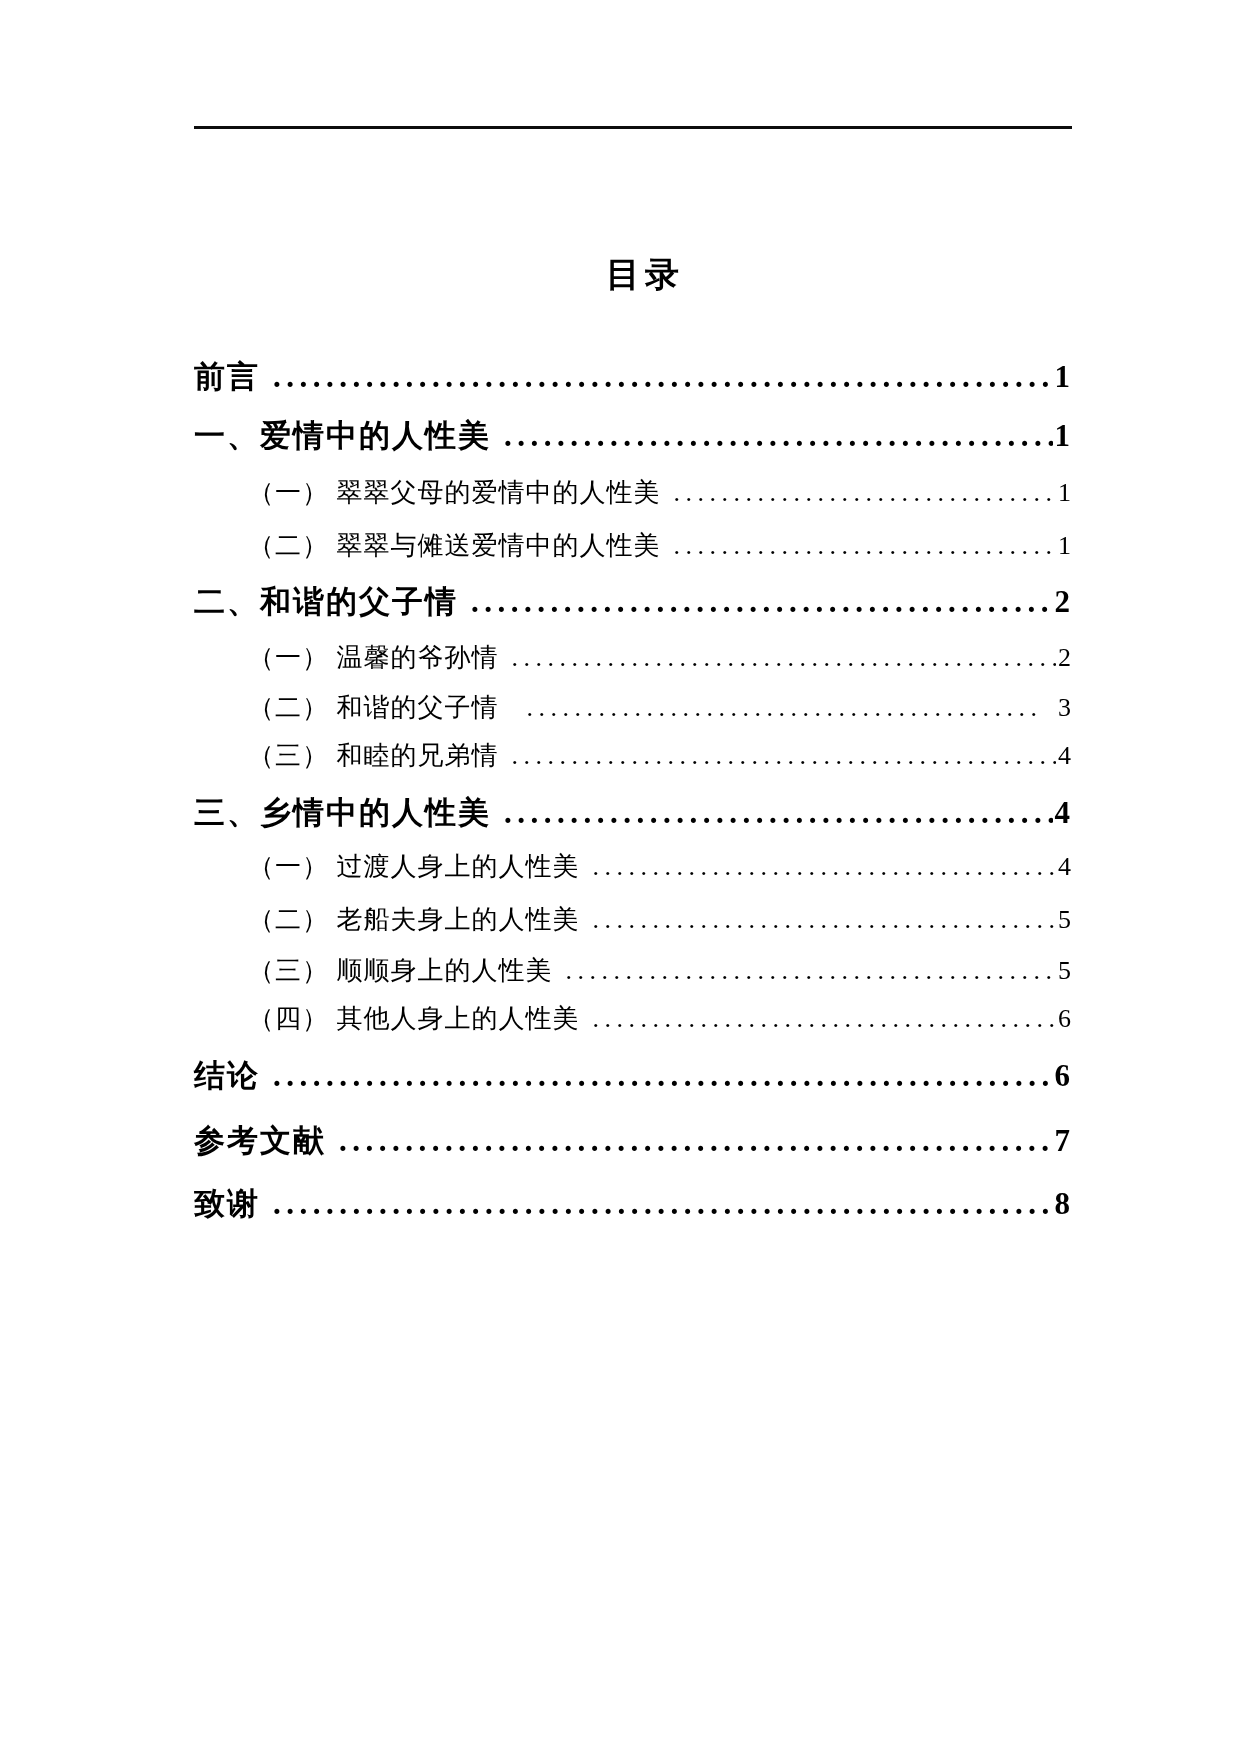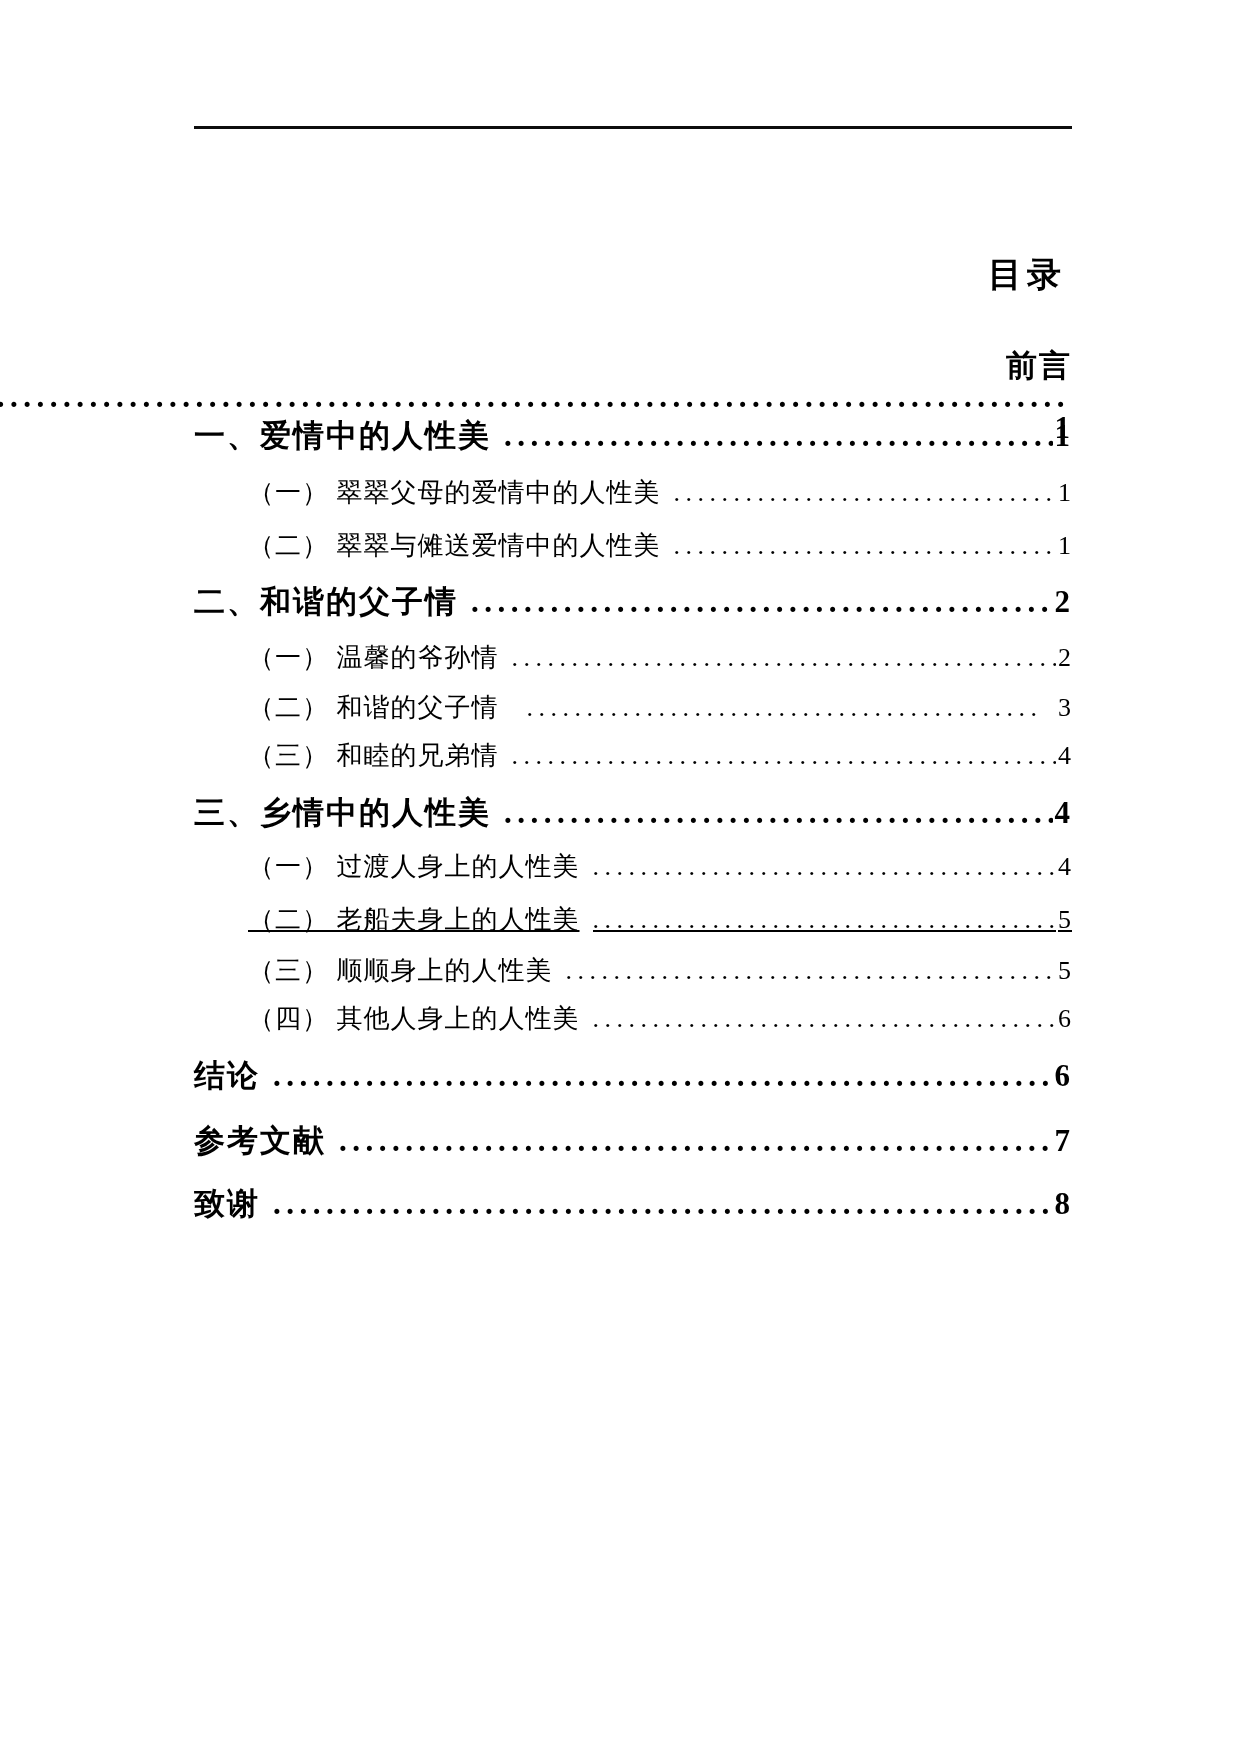--- a/index.html
+++ b/index.html
@@ -19,25 +19,25 @@
   .header-rule {
     position: absolute;
     left: 194px;
     top: 126px;
     width: 878px;
     height: 3px;
     background: #0d0d0d;
   }
   .doc-title {
     position: absolute;
-    left: 188px;
+    left: 206px;
     top: 257px;
     width: 878px;
     margin: 0;
-    text-align: right;
+    text-align: center;
     font-size: 34px;
     line-height: 1;
     font-weight: 700;
     letter-spacing: 5px;
     font-family: "Liberation Sans", "DejaVu Sans", sans-serif;
   }
   .toc {
     position: absolute;
     left: 194px;
     top: 0;
@@ -78,21 +78,21 @@
     flex: 0 0 auto;
   }
 </style>
 </head>
 <body>
 
 <div class="page">
   <div class="header-rule"></div>
   <h1 class="doc-title">目录</h1>
   <div class="toc">
-      <div class="toc-row main" style="top: 350px; flex-direction: column;">
+      <div class="toc-row main" style="top: 361px;">
         <span class="toc-label">前言</span>
         <span class="toc-dots">................................................................................................................................................................</span>
         <span class="toc-page">1</span>
       </div>
       <div class="toc-row main" style="top: 420px;">
         <span class="toc-label">一、爱情中的人性美</span>
         <span class="toc-dots">................................................................................................................................................................</span>
         <span class="toc-page">1</span>
       </div>
       <div class="toc-row sub" style="top: 480px;">
@@ -128,21 +128,21 @@
       <div class="toc-row main" style="top: 797px;">
         <span class="toc-label">三、乡情中的人性美</span>
         <span class="toc-dots">................................................................................................................................................................</span>
         <span class="toc-page">4</span>
       </div>
       <div class="toc-row sub" style="top: 854px;">
         <span class="toc-label">（一） 过渡人身上的人性美</span>
         <span class="toc-dots">................................................................................................................................................................</span>
         <span class="toc-page">4</span>
       </div>
-      <div class="toc-row sub" style="top: 907px; text-decoration: underline;">
+      <div class="toc-row sub" style="top: 907px;">
         <span class="toc-label">（二） 老船夫身上的人性美</span>
         <span class="toc-dots">................................................................................................................................................................</span>
         <span class="toc-page">5</span>
       </div>
       <div class="toc-row sub" style="top: 958px;">
         <span class="toc-label">（三） 顺顺身上的人性美</span>
         <span class="toc-dots">................................................................................................................................................................</span>
         <span class="toc-page">5</span>
       </div>
       <div class="toc-row sub" style="top: 1006px;">

